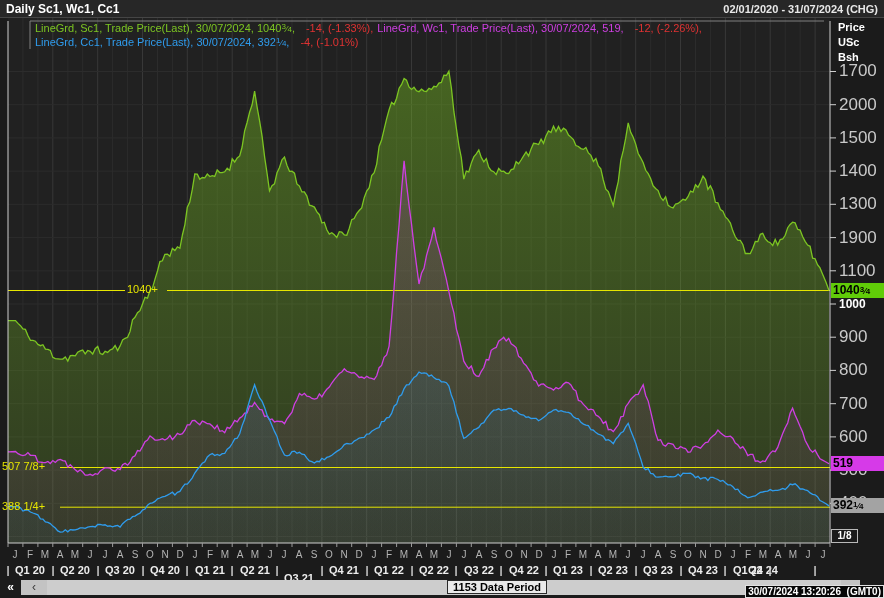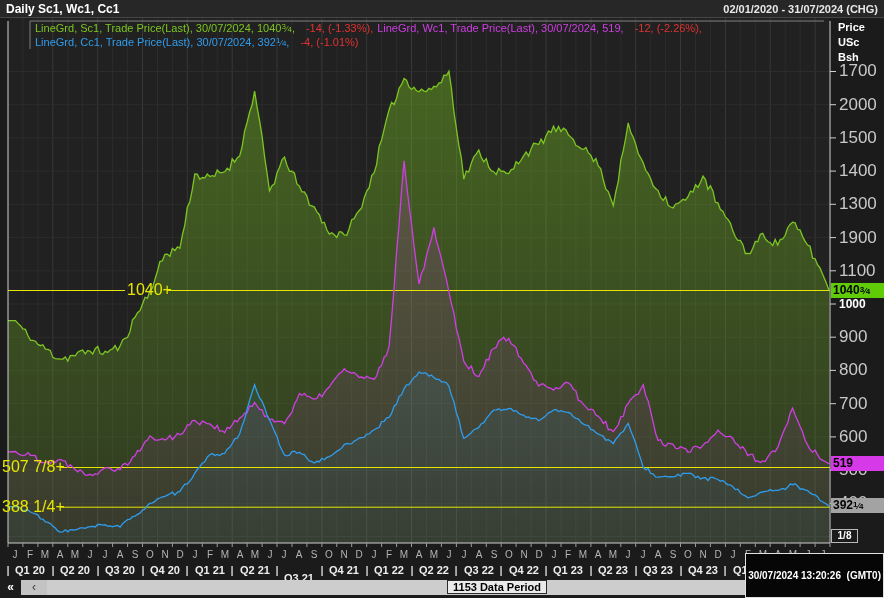--- a/index.html
+++ b/index.html
@@ -19,35 +19,35 @@
   .frac{display:inline;}
   .fnum{font-size:8px;vertical-align:top;position:relative;top:-1px;}
   .fden{font-size:8px;vertical-align:baseline;}
   .fsl{font-size:9px;}
   .ytick{position:absolute;left:839px;color:#c9c9c9;font-size:17px;line-height:14px;}
   .ytick.major{color:#fff;font-weight:bold;font-size:12px;}
   .axhdr{position:absolute;left:838px;top:20px;color:#fff;font-weight:bold;font-size:11px;line-height:15px;}
   .badge{position:absolute;left:831px;width:53px;height:15px;color:#000;font-weight:bold;
          font-size:12px;line-height:15px;padding-left:2px;box-sizing:border-box;white-space:nowrap;}
   .badge .fnum,.badge .fden{font-size:8px;}
-  .hlabel{position:absolute;color:#e6e600;font-size:16px;line-height:13px;pointer-events:auto;}
+  .hlabel{position:absolute;color:#e6e600;font-size:11px;line-height:13px;pointer-events:auto;}
   .mlabel{position:absolute;top:549px;color:#b4b4b4;font-size:10px;transform:translateX(-50%);}
   .qlabel{position:absolute;top:564px;color:#ededed;font-size:11px;font-weight:bold;transform:translateX(-50%);}
   .qsep{position:absolute;top:564px;color:#d0d0d0;font-size:11px;font-weight:bold;transform:translateX(-50%);}
   .minmove{position:absolute;left:831px;top:529px;width:27px;height:14px;border:1px solid #b9b9b9;
            box-sizing:border-box;color:#fff;font-weight:bold;font-size:10px;line-height:12px;text-align:center;}
   .scroll{position:absolute;left:0;top:580px;width:884px;height:15px;display:flex;background:#0e0e0e;}
   .sbtn-dark{width:21px;background:#1c1c1c;color:#fff;font-weight:bold;text-align:center;
              font-size:12px;line-height:14px;cursor:pointer;}
   .sbtn-light{width:26px;background:#c3c3c3;color:#3a3a3a;text-align:center;font-size:12px;line-height:14px;cursor:pointer;}
   .strack{flex:1;background:#cdcdcd;position:relative;}
   .speriod{position:absolute;left:50%;transform:translateX(3%);top:0px;background:#eaeaea;
            border:1px solid #2a2a2a;color:#000;font-size:11px;font-weight:bold;line-height:12px;padding:0 5px;white-space:nowrap;}
   .stamp{position:absolute;right:0;bottom:0;background:#060606;border:1px solid #e0e0e0;color:#fff;
-         font-weight:bold;font-size:10px;line-height:11px;padding:16px 2px;white-space:pre;}
+         font-weight:bold;font-size:10px;line-height:11px;padding:0 2px;white-space:pre;}
 </style>
 </head>
 <body>
 
 <div id="app">
 
   <svg id="chart-svg" width="884" height="598">
       <rect x="0" y="18" width="884" height="580" fill="#1b1b1b"></rect>
       <rect x="8" y="18" width="822" height="525" fill="#212121"></rect>
       <line x1="22.9" y1="18" x2="22.9" y2="543" stroke="#2c2c2c" stroke-width="1"></line>

